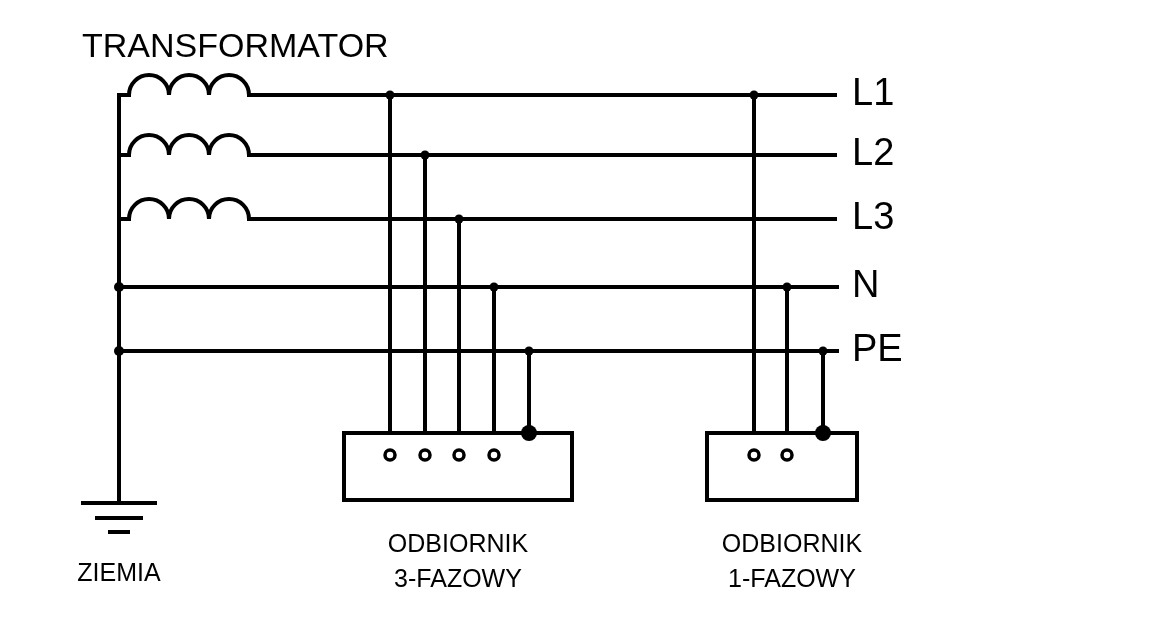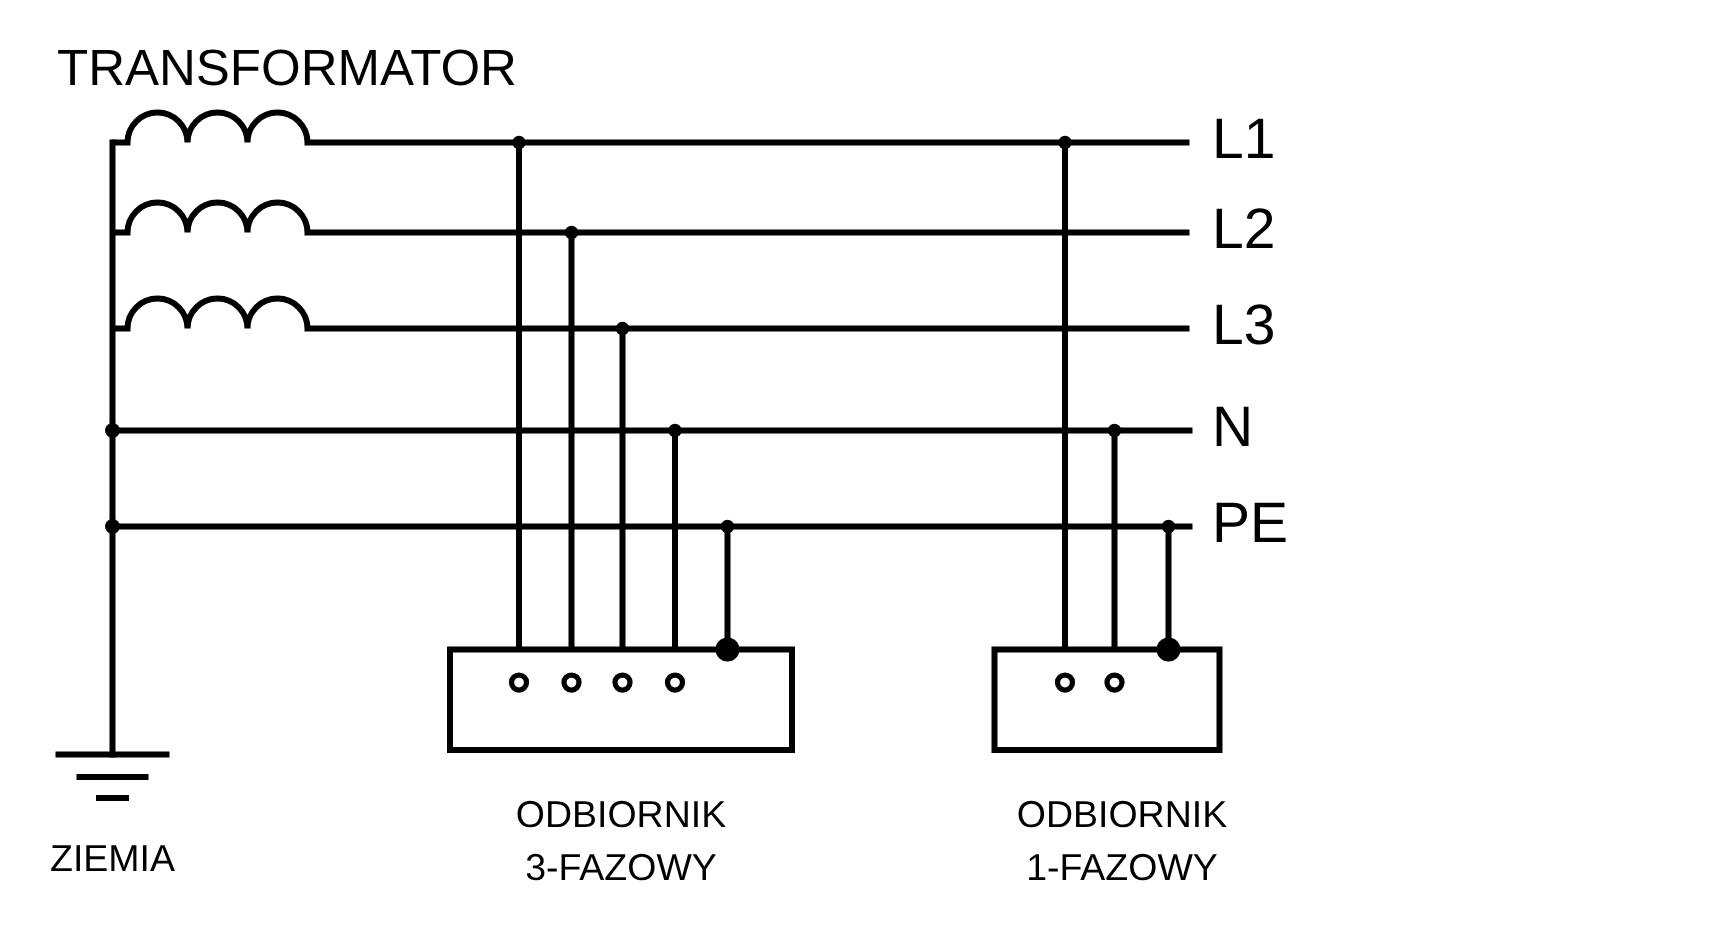--- a/index.html
+++ b/index.html
@@ -10,20 +10,21 @@
   }
   body {
     font-family: "Liberation Sans", sans-serif;
   }
   #diagram-root {
     position: relative;
     width: 918px;
     height: 624px;
     background: #ffffff;
     overflow: hidden;
+    padding-left: 44px;
   }
   svg#schematic {
     display: block;
     width: 1149px;
     height: 624px;
   }
   .wire {
     stroke: #000000;
     stroke-width: 4;
     fill: none;

